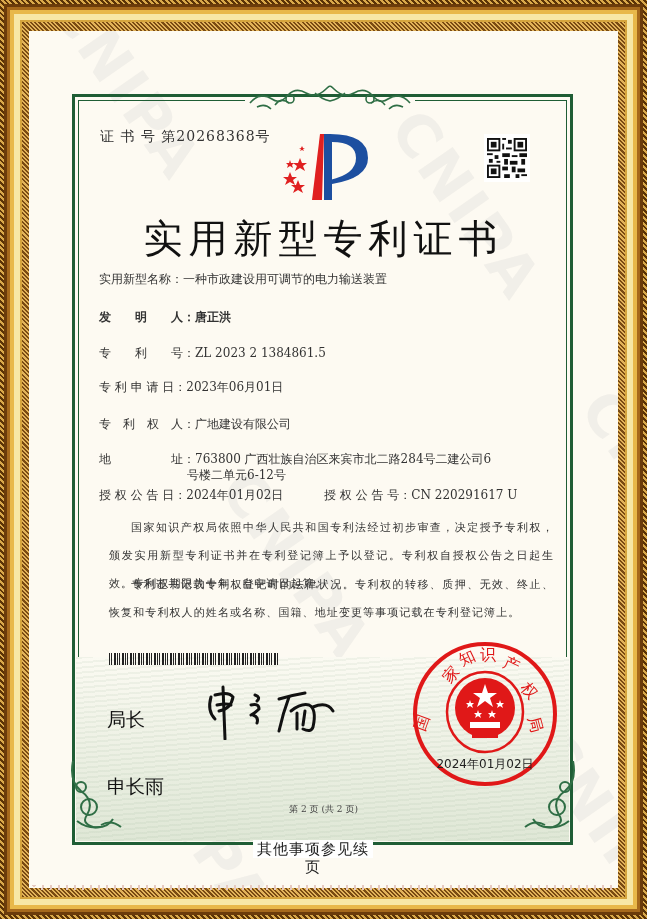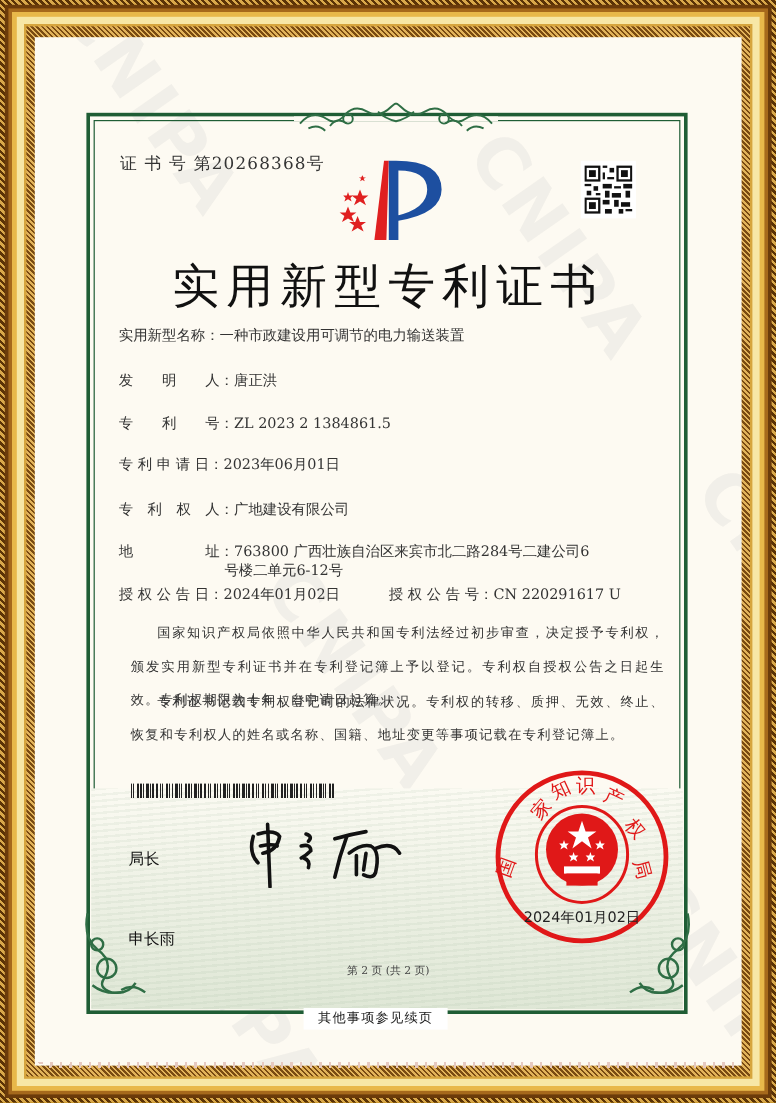--- a/index.html
+++ b/index.html
@@ -74,31 +74,31 @@
   .para {
     position: absolute; left: 109px; width: 445px; font-size: 11px; color: #333; line-height: 28px;
     text-indent: 22px; letter-spacing: 1.1px; text-align: justify;
   }
 
   .barcode {
     position: absolute; left: 109px; top: 653px; width: 170px; height: 12px;
     background: repeating-linear-gradient(90deg, #222 0 1px, transparent 1px 2px, #222 2px 3px, transparent 3px 5px, #222 5px 7px, transparent 7px 8px);
   }
   .director {
-    position: absolute; left: 107px; font-family: "DejaVu Sans", sans-serif; font-size: 13px; color: #111;
+    position: absolute; left: 107px; font-family: "DejaVu Sans", sans-serif; font-size: 19px; color: #111;
   }
   .signature { position: absolute; left: 205px; top: 685px; width: 135px; height: 55px; }
   .seal { position: absolute; left: 410px; top: 640px; width: 150px; height: 148px; }
 
   .page-no {
     position: absolute; left: 0; width: 647px; top: 803px; text-align: center; font-size: 9px; color: #444;
   }
   .continue-note {
     position: absolute; left: 253px; top: 840px; width: 120px; height: 18px; background: #fff;
-    text-align: center; font-size: 11px; color: #222; line-height: 18px; letter-spacing: 1px;
+    text-align: center; font-size: 15px; color: #222; line-height: 18px; letter-spacing: 1px;
   }
   .corner { position: absolute; width: 70px; height: 70px; }
   .paper-bottom-edge {
     position: absolute; left: 29px; top: 885px; width: 589px; height: 5px;
     background: repeating-radial-gradient(circle at 5px 0, #e6c9c0 0 2px, transparent 2px 8px);
   }
 </style>
 </head>
 <body>
 
@@ -210,21 +210,21 @@
         <rect x="5" y="12" width="2" height="1"></rect>
     </g>
   </svg>
 </div>
 
 <div class="title">实用新型专利证书</div>
 
 <div class="field" style="top:271px;">
   <span class="lbl">实用新型名称</span><span>：</span><span class="val">一种市政建设用可调节的电力输送装置</span>
 </div>
-<div class="field" style="top:309px;">
+<div class="field" style="top:309px;font-weight:bold;">
   <span class="lbl">发　　明　　人</span><span>：</span><span class="val">唐正洪</span>
 </div>
 <div class="field" style="top:345px;">
   <span class="lbl">专　　利　　号</span><span>：</span><span class="val">ZL 2023 2 1384861.5</span>
 </div>
 <div class="field" style="top:379px;">
   <span class="lbl">专 利 申 请 日</span><span>：</span><span class="val">2023年06月01日</span>
 </div>
 <div class="field" style="top:416px;text-align:right;">
   <span class="lbl">专　利　权　人</span><span>：</span><span class="val">广地建设有限公司</span>

